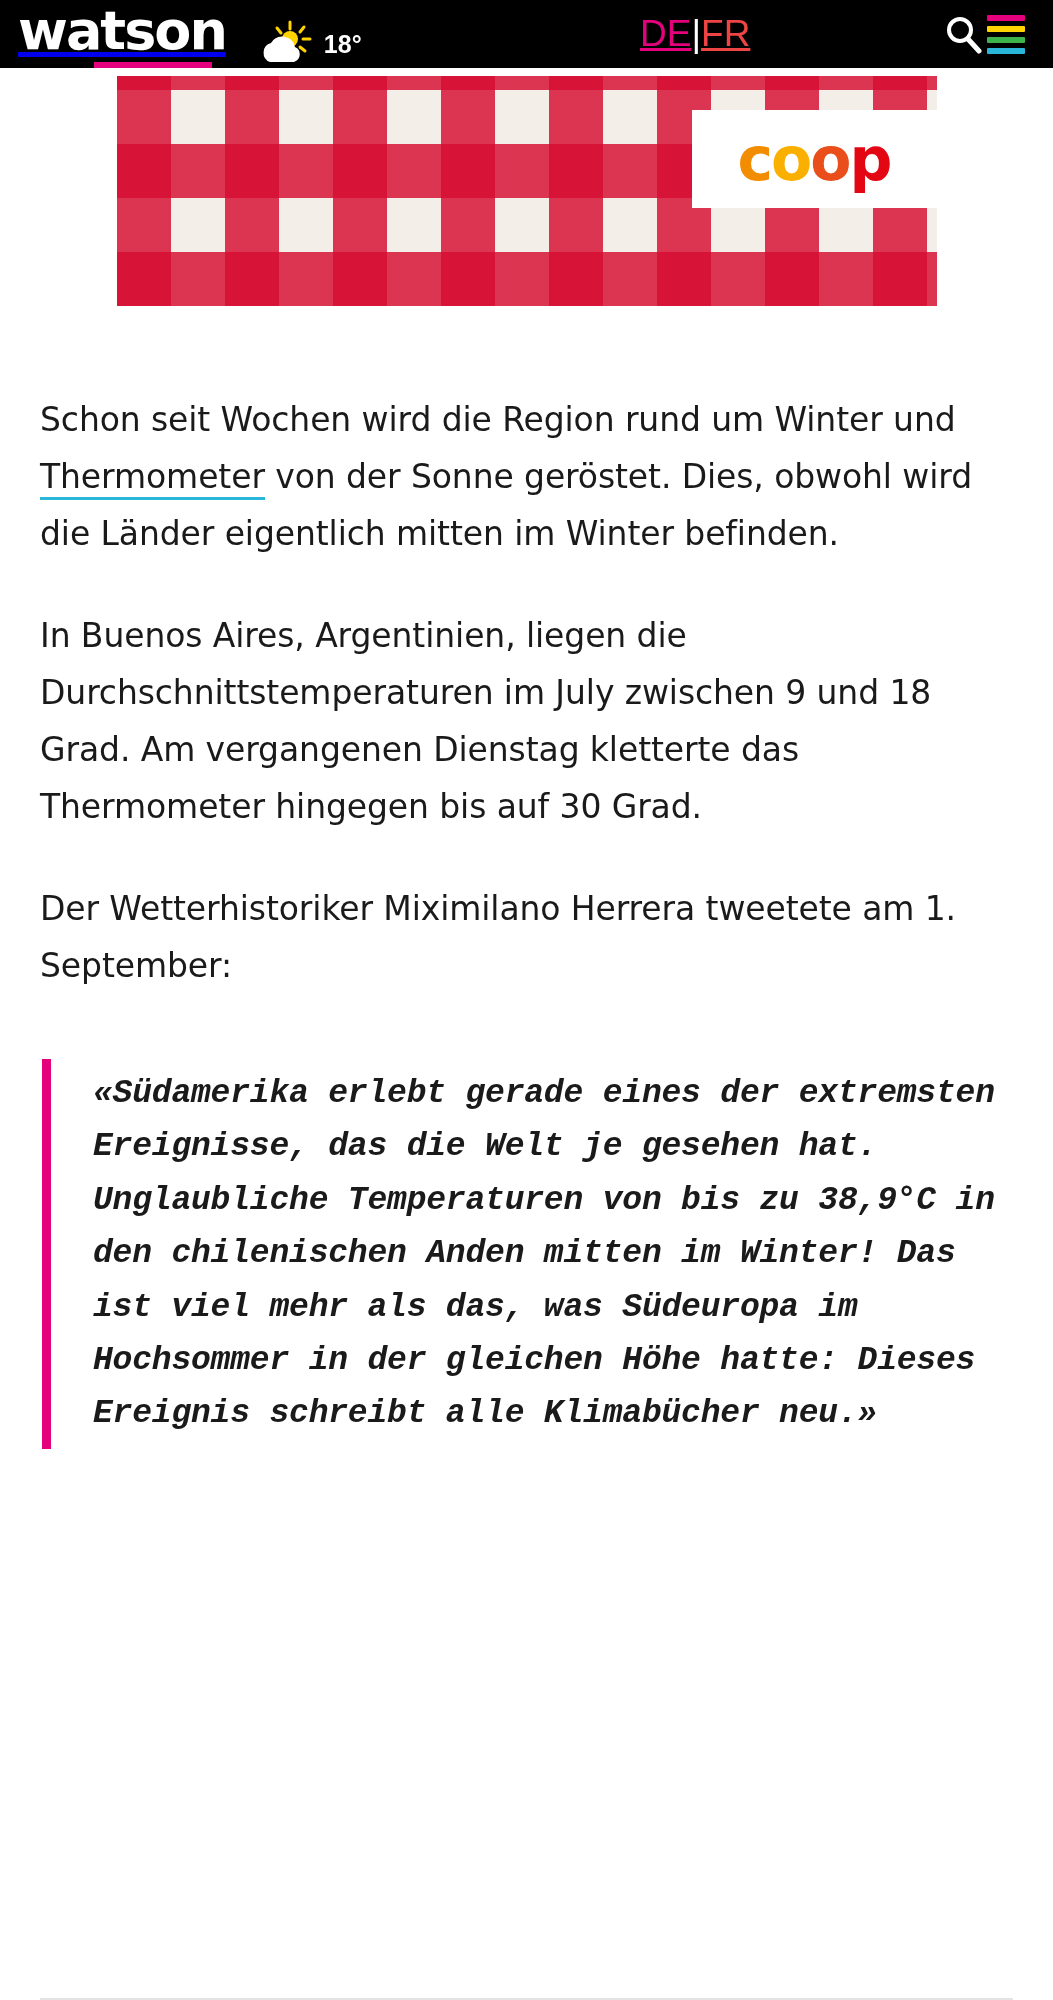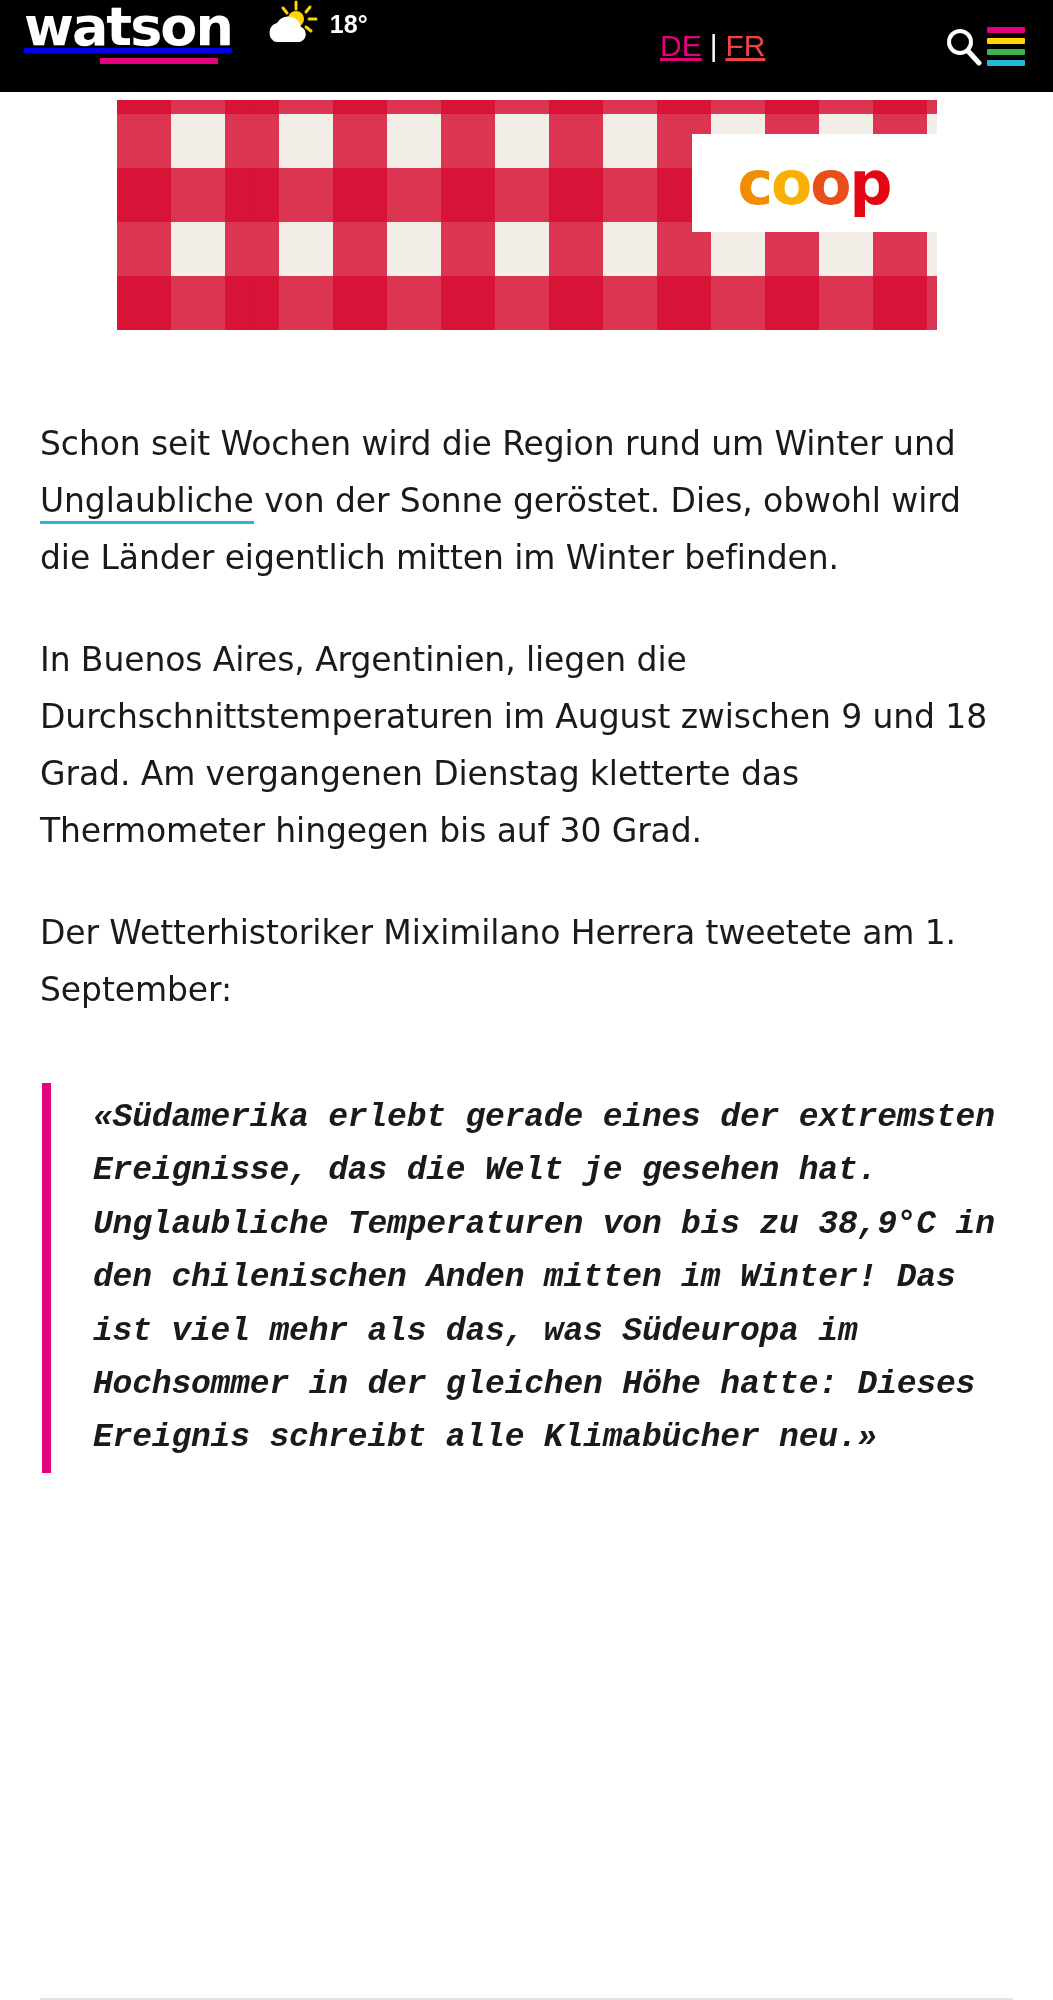--- a/index.html
+++ b/index.html
@@ -12,25 +12,25 @@
   }
   body {
     width: 1053px;
     min-height: 2000px;
     position: relative;
     overflow-x: hidden;
   }
 
   
   .header {
-    height: 92px;
+    height: 68px;
     background: #000000;
     display: flex;
-    align-items: flex-start;
-    padding: 0 24px;
+    align-items: flex-end;
+    padding: 0 18px;
     position: relative;
   }
   .logo-wrap {
     display: flex;
     flex-direction: column;
     justify-content: center;
     margin-right: 22px;
   }
   .logo-text {
     color: #ffffff;
@@ -54,27 +54,27 @@
     margin-left: 8px;
   }
   .weather-icon { width: 60px; height: 48px; position: relative; }
   .weather-temp {
     color: #ffffff;
     font-size: 25px;
     font-weight: bold;
   }
   .lang-wrap {
     position: absolute;
-    left: 660px;
+    left: 640px;
     top: 50%;
     transform: translateY(-50%);
     display: flex;
     align-items: center;
-    gap: 8px;
-    font-size: 30px;
+    gap: 0;
+    font-size: 37px;
   }
   .lang-de { color: #e5007d; }
   .lang-sep { color: #ffffff; }
   .lang-fr { color: #ef4444; }
   .tools {
     position: absolute;
     right: 28px;
     top: 50%;
     transform: translateY(-50%);
     display: flex;
@@ -232,23 +232,23 @@
 <div class="ad-area">
   <a class="ad-banner" href="#">
     <span class="coop-box">
       <span class="coop-logo"><span class="c1">c</span><span class="c2">o</span><span class="c3">o</span><span class="c4">p</span></span>
     </span>
   </a>
 </div>
 
 <div class="article">
 
-  <p><span>Schon seit Wochen wird die Region rund um Winter und </span><a class="inline-link" href="#">Unglaubliche</a><span> von der Sonne geröstet. Dies, obwohl wird die Länder eigentlich mitten im Winter befinden.</span></p>
-
-  <p>In Buenos Aires, Argentinien, liegen die Durchschnittstemperaturen im August zwischen 9 und 18 Grad. Am vergangenen Dienstag kletterte das Thermometer hingegen bis auf 30 Grad.</p>
+  <p><span>Schon seit Wochen wird die Region rund um Winter und </span><a class="inline-link" href="#">Thermometer</a><span> von der Sonne geröstet. Dies, obwohl wird die Länder eigentlich mitten im Winter befinden.</span></p>
+
+  <p>In Buenos Aires, Argentinien, liegen die Durchschnittstemperaturen im July zwischen 9 und 18 Grad. Am vergangenen Dienstag kletterte das Thermometer hingegen bis auf 30 Grad.</p>
 
   <p>Der Wetterhistoriker Miximilano Herrera tweetete am 1. September:</p>
 
   <blockquote class="quote">
     <p>«Südamerika erlebt gerade eines der extremsten Ereignisse, das die Welt je gesehen hat. Unglaubliche Temperaturen von bis zu 38,9°C in den chilenischen Anden mitten im Winter! Das ist viel mehr als das, was Südeuropa im Hochsommer in der gleichen Höhe hatte: Dieses Ereignis schreibt alle Klimabücher neu.»</p>
   </blockquote>
 </div>
 
 <div class="bottom-rule"></div>
 

